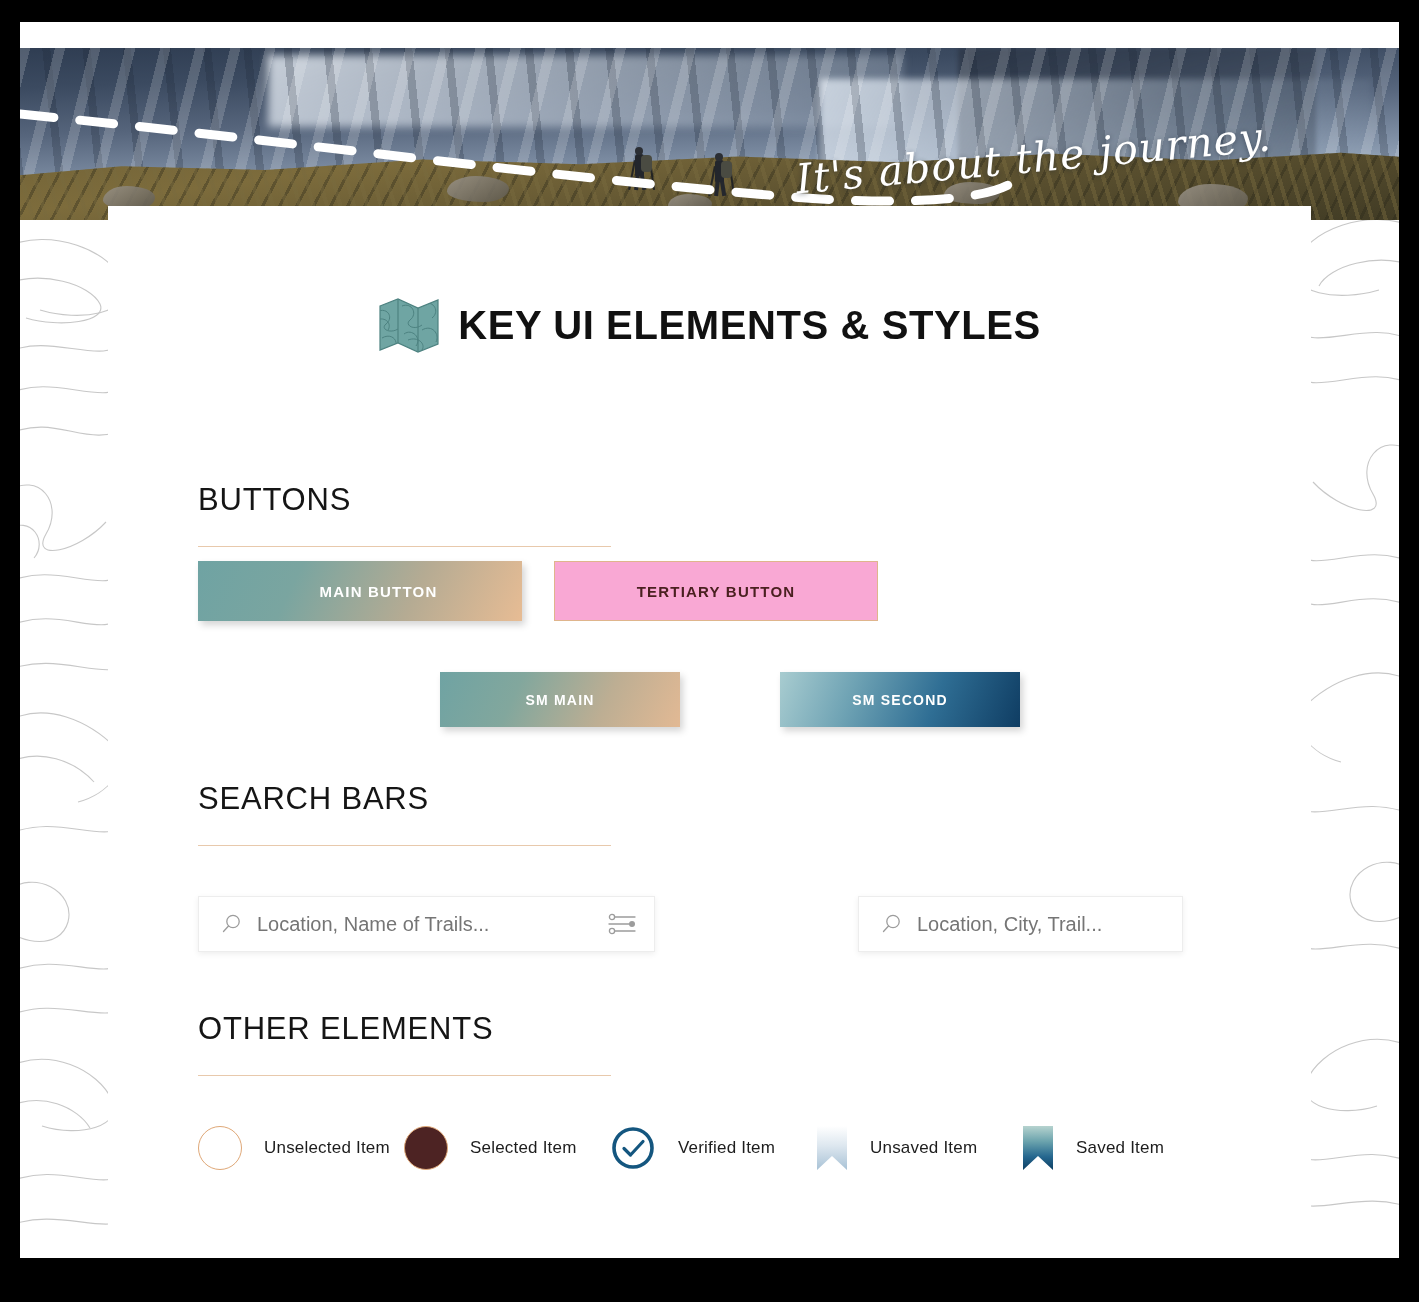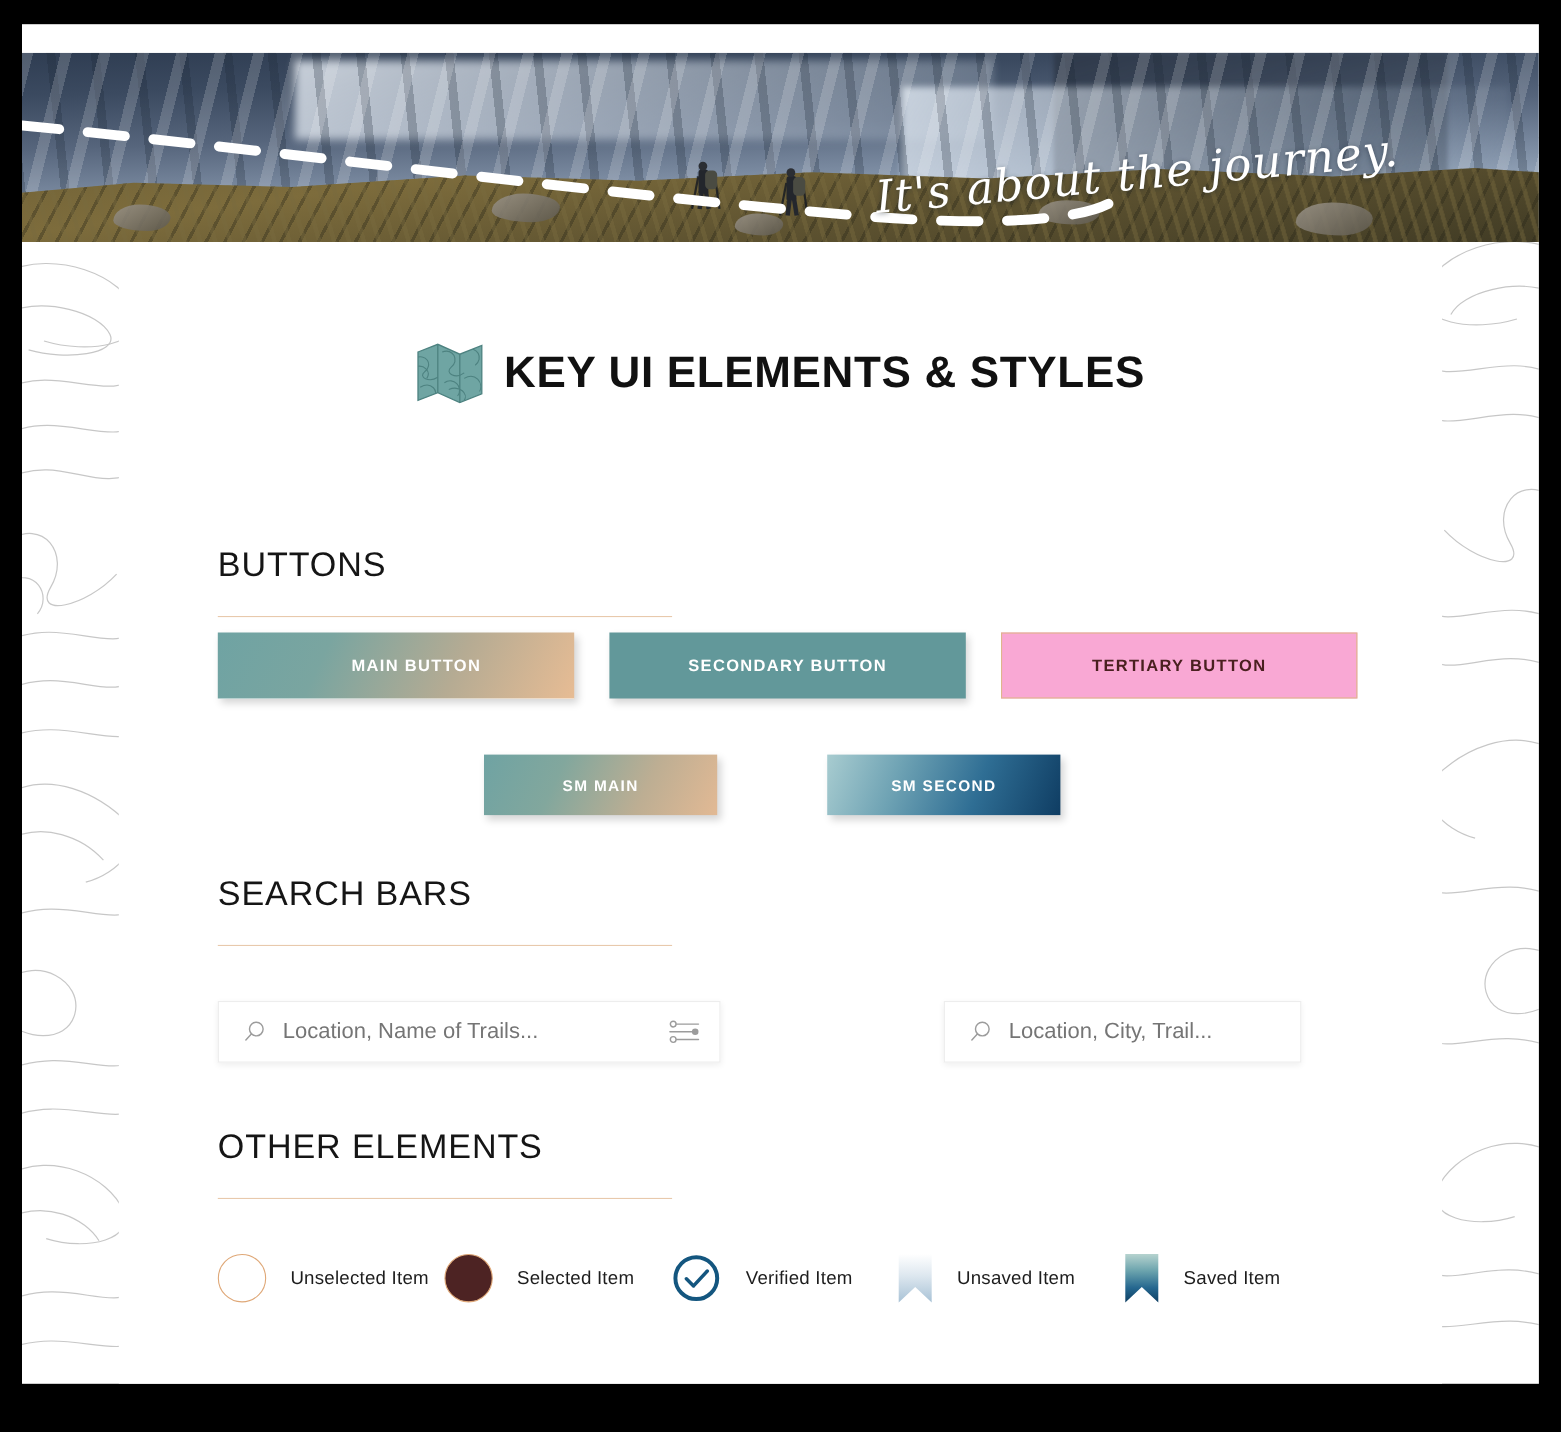--- a/index.html
+++ b/index.html
@@ -119,21 +119,21 @@
     font-size:41px;
     color:#ffffff;
     letter-spacing:1px;
     transform:rotate(-5.2deg);
     text-shadow:0 1px 5px rgba(20,30,45,.45);
     white-space:nowrap;
   }
 
   
   .content {
-    position:absolute; left:88px; top:198px;
+    position:absolute; left:88px; top:184px;
     width:1203px; height:1038px;
     background:#ffffff;
   }
 
   
   .title-row {
     position:absolute; left:0; right:0; top:90px;
     display:flex; align-items:center; justify-content:center; gap:18px;
   }
   .map-icon { width:62px; height:58px; flex:none; }
@@ -161,21 +161,21 @@
   .btn-row-2 { top:466px; left:332px; }
 
   .btn {
     border:none; cursor:pointer; display:flex;
     align-items:center; justify-content:center;
     font-family:"Liberation Sans", sans-serif;
     font-weight:bold; letter-spacing:1.2px; color:#ffffff;
     box-shadow:3px 4px 7px rgba(0,0,0,.17);
   }
   .btn-lg { width:324px; height:60px; font-size:15px; }
-  .btn-sm { width:212px; height:55px; font-size:14px; }
+  .btn-sm { width:240px; height:55px; font-size:14px; }
 
   .btn-main {
     background:linear-gradient(115deg, #6fa3a3 0%, #7aa5a0 30%, #b5ab93 66%, #e7bc94 100%);
     padding-left:37px;
   }
   .btn-secondary { background:#62989a; margin-left:32px; }
   .btn-tertiary {
     background:#f9a8d4; border:1.5px solid #dfb58c;
     color:#4a2020; margin-left:32px;
     box-shadow:none;
@@ -359,21 +359,20 @@
       <div class="page-title">KEY UI ELEMENTS &amp; STYLES</div>
     </div>
 
     <div class="section sec-buttons">
       <div class="section-title">BUTTONS</div>
       <div class="section-rule"></div>
     </div>
 
     <div class="btn-row btn-row-1">
       <button class="btn btn-lg btn-main">MAIN BUTTON</button>
-      <button class="btn btn-lg btn-secondary">SECONDARY BUTTON</button>
       <button class="btn btn-lg btn-tertiary">TERTIARY BUTTON</button>
     </div>
 
     <div class="btn-row btn-row-2">
       <button class="btn btn-sm btn-sm-main">SM MAIN</button>
       <button class="btn btn-sm btn-sm-second">SM SECOND</button>
     </div>
 
     <div class="section sec-search">
       <div class="section-title">SEARCH BARS</div>

